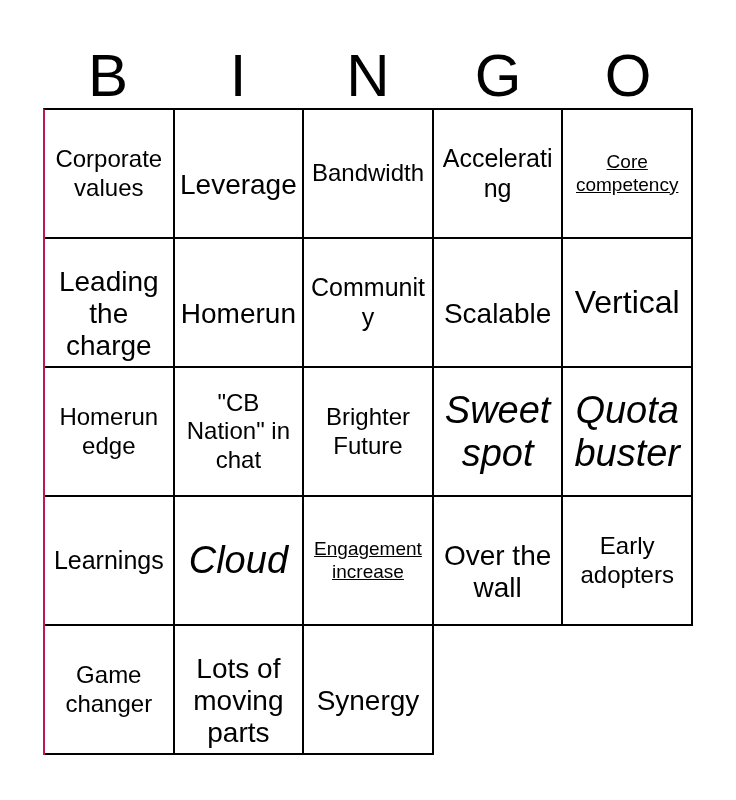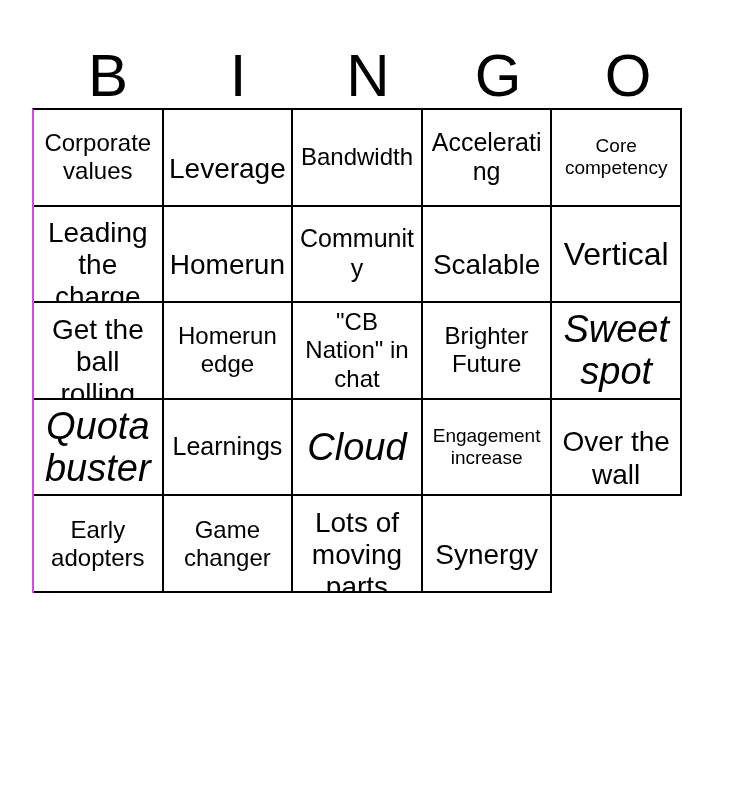--- a/index.html
+++ b/index.html
@@ -35,26 +35,26 @@
     text-align: center;
     font-size: 60px;
     line-height: 64px;
     font-weight: 400;
     letter-spacing: 0px;
     color: #000000;
   }
   
   #grid {
     position: absolute;
-    left: 32px;
+    left: 43px;
     top: 108px;
     width: 650px;
-    height: 485px;
+    height: 647px;
     border-top: 2px solid #000;
-    border-left: 2px solid #d946ef;
+    border-left: 2px solid #be185d;
     box-sizing: border-box;
     display: grid;
     grid-template-columns: repeat(5, 1fr);
     grid-template-rows: repeat(5, 1fr);
   }
   .cell {
     border-right: 2px solid #000;
     border-bottom: 2px solid #000;
     box-sizing: border-box;
     display: flex;
@@ -66,21 +66,21 @@
   }
   .cell-text {
     display: block;
     width: 100%;
     text-align: center;
     line-height: 1.13;
     white-space: pre-line;
     word-wrap: break-word;
   }
   
-  .s-xs  { font-size: 19px; line-height: 1.18; }
+  .s-xs  { font-size: 19px; line-height: 1.18; text-decoration: underline; }
   .s-sm  { font-size: 25px; line-height: 1.18; }
   .s-md  { font-size: 24px; line-height: 1.17; }
   .s-lg  { font-size: 28px; line-height: 1.15; margin-top: 23px; }
   .s-xl  { font-size: 32px; line-height: 1.13; }
   .s-xxl { font-size: 38px; line-height: 1.12; font-style: italic; }
 </style>
 </head>
 <body>
 
 <div id="card">
@@ -118,23 +118,20 @@
       <div class="cell">
         <span class="cell-text s-sm">Community</span>
       </div>
       <div class="cell">
         <span class="cell-text s-lg">Scalable</span>
       </div>
       <div class="cell">
         <span class="cell-text s-xl">Vertical</span>
       </div>
       <div class="cell">
-        <span class="cell-text s-lg">Get the ball rolling</span>
-      </div>
-      <div class="cell">
         <span class="cell-text s-md">Homerun edge</span>
       </div>
       <div class="cell">
         <span class="cell-text s-md">"CB Nation" in chat</span>
       </div>
       <div class="cell">
         <span class="cell-text s-md">Brighter Future</span>
       </div>
       <div class="cell">
         <span class="cell-text s-xxl">Sweet spot</span>

